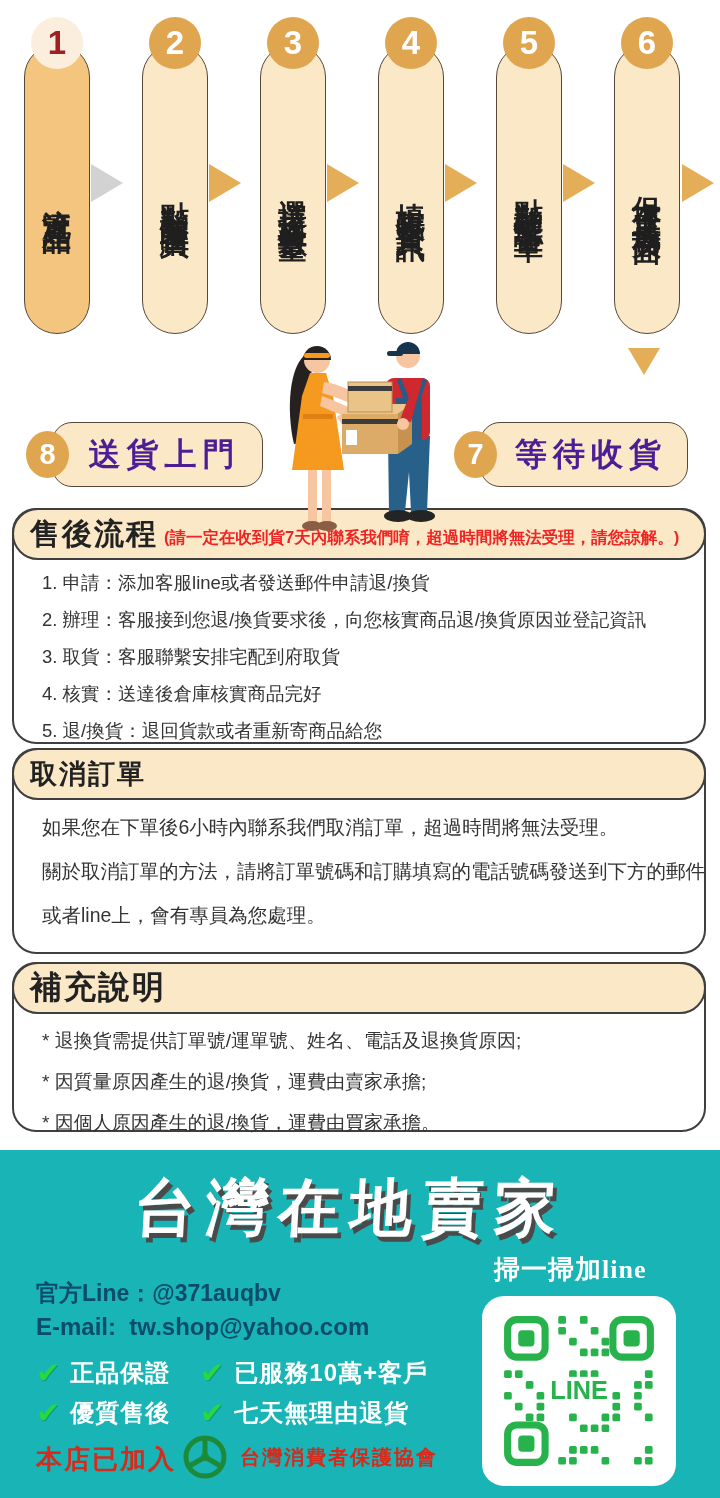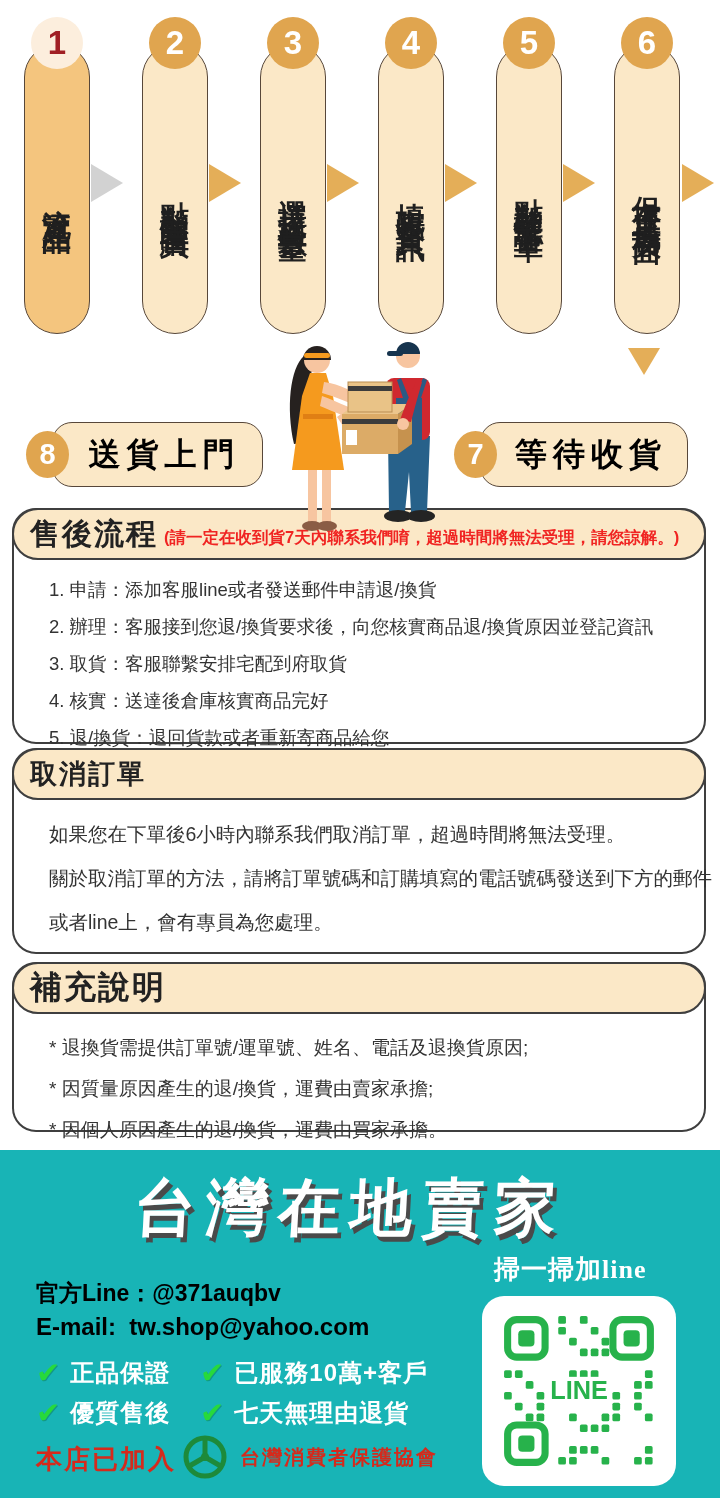--- a/index.html
+++ b/index.html
@@ -30,41 +30,41 @@
     border-left:16px solid transparent;border-right:16px solid transparent;
     border-top:27px solid var(--gold-arrow);}
 
   
   .h-badge{position:absolute;height:65px;background:var(--cream);
     border:1.5px solid var(--border-dark);border-radius:20px;}
   .h-badge .b-num{position:absolute;left:-27px;top:8px;width:43px;height:47px;border-radius:50%;
     background:var(--gold);color:#fff;font-size:29px;font-weight:bold;
     display:flex;align-items:center;justify-content:center;}
   .h-badge .b-label{position:absolute;inset:0;display:flex;align-items:center;justify-content:center;
-    font-size:32px;font-weight:600;letter-spacing:6px;color:#000000;padding-left:14px;}
+    font-size:32px;font-weight:600;letter-spacing:6px;color:#4c1d95;padding-left:14px;}
 
   
   .info-box{position:absolute;left:12px;width:694px;background:#fff;
     border:2px solid var(--box-border);border-radius:24px;}
   .info-box .hd{position:absolute;top:-2px;left:-2px;right:-2px;height:52px;background:var(--cream);
     border:2px solid var(--box-border);border-radius:26px;display:flex;align-items:center;padding:0 14px 0 16px;}
   .hd .hd-title{font-size:30px;font-weight:700;color:#222;letter-spacing:2px;white-space:nowrap;}
   .hd .hd-note{font-size:16.5px;font-weight:700;color:var(--note-red);margin-left:6px;
     white-space:nowrap;padding-top:8px;}
   .box-body{position:absolute;left:28px;right:16px;}
-  .box-body p{margin:7px;color:#333;white-space:nowrap;}
+  .box-body p{margin:0;color:#333;white-space:nowrap;}
 
   
   .footer{position:absolute;left:0;top:1150px;width:720px;height:348px;background:var(--teal);}
   .seller-title{position:absolute;top:16px;left:0;width:700px;text-align:center;color:#fff;
     font-size:62px;font-weight:bold;letter-spacing:10px;transform:skewX(-3deg);
     text-shadow:4px 5px 0 #4a4a4a;white-space:nowrap;}
   .scan-label{position:absolute;left:494px;top:102px;color:#fff;font-size:26px;font-weight:bold;
     letter-spacing:1px;font-family:"Liberation Serif","DejaVu Serif",serif;white-space:nowrap;}
-  .contact{position:absolute;color:#000000;font-weight:bold;white-space:nowrap;}
+  .contact{position:absolute;color:#0c4a6e;font-weight:bold;white-space:nowrap;}
   .line-row{left:36px;top:128px;font-size:23px;}
   .email-row{left:36px;top:163px;font-size:24px;}
   .badge-row{position:absolute;left:36px;display:flex;align-items:center;white-space:nowrap;}
   .badge-row .cell{display:flex;align-items:center;}
   .badge-row .cell.c0{width:164px;}
   .check{color:var(--check-green);font-size:29px;font-weight:bold;margin-right:10px;
     text-shadow:1px 1px 0 rgba(0,60,0,.25);}
   .badge-txt{color:#fff;font-size:24px;font-weight:bold;letter-spacing:1px;}
   .joined-label{position:absolute;left:36px;top:292px;color:var(--brand-red);font-size:26px;
     font-weight:bold;letter-spacing:2px;white-space:nowrap;}

